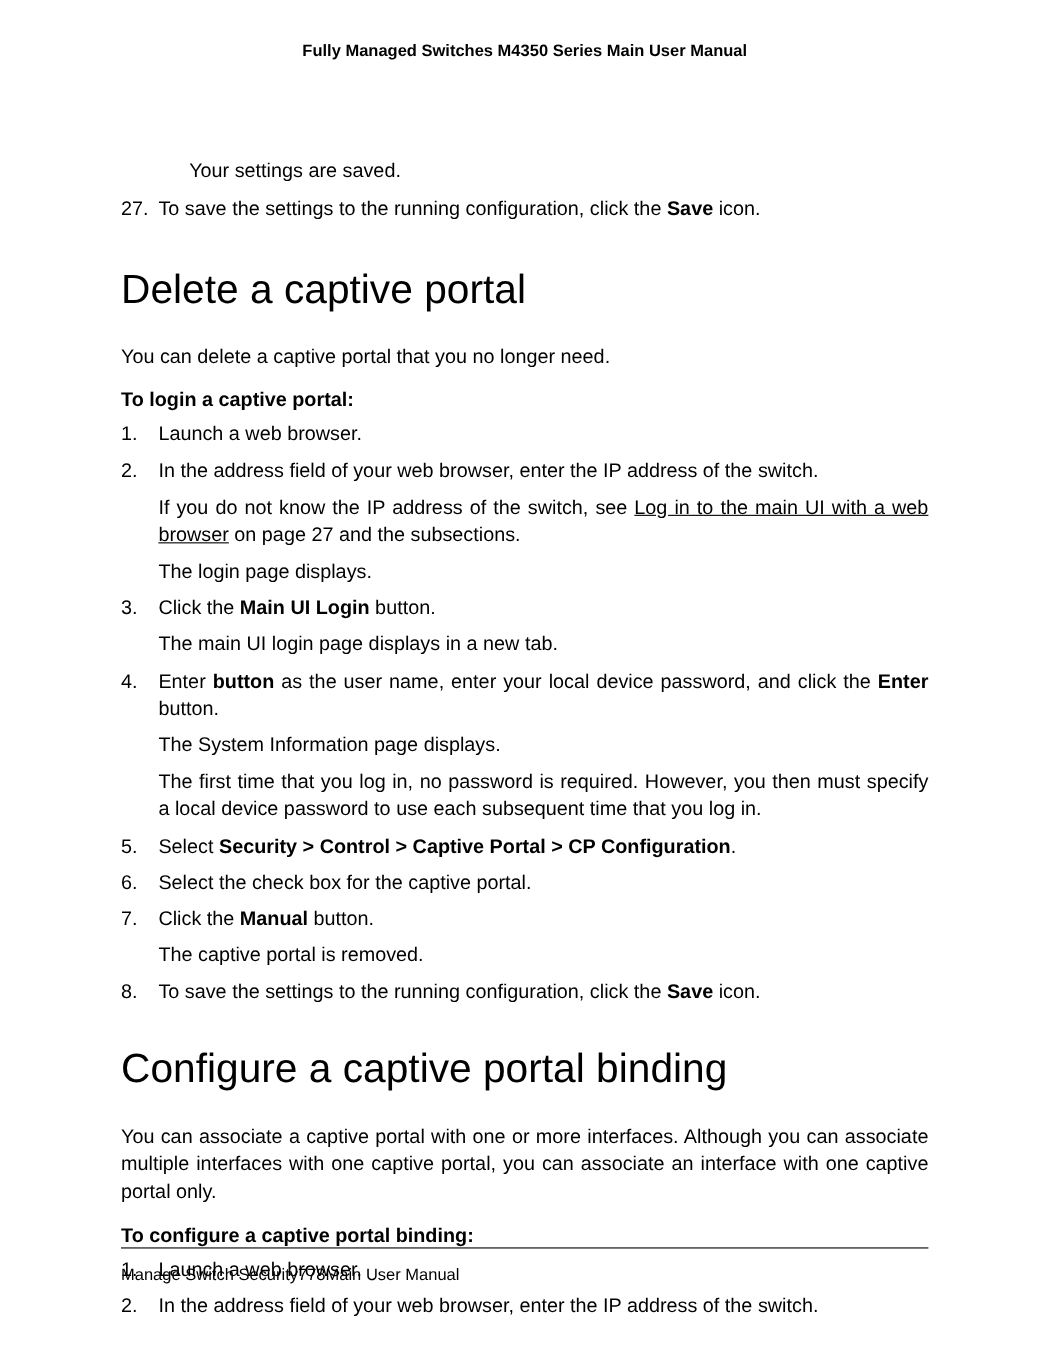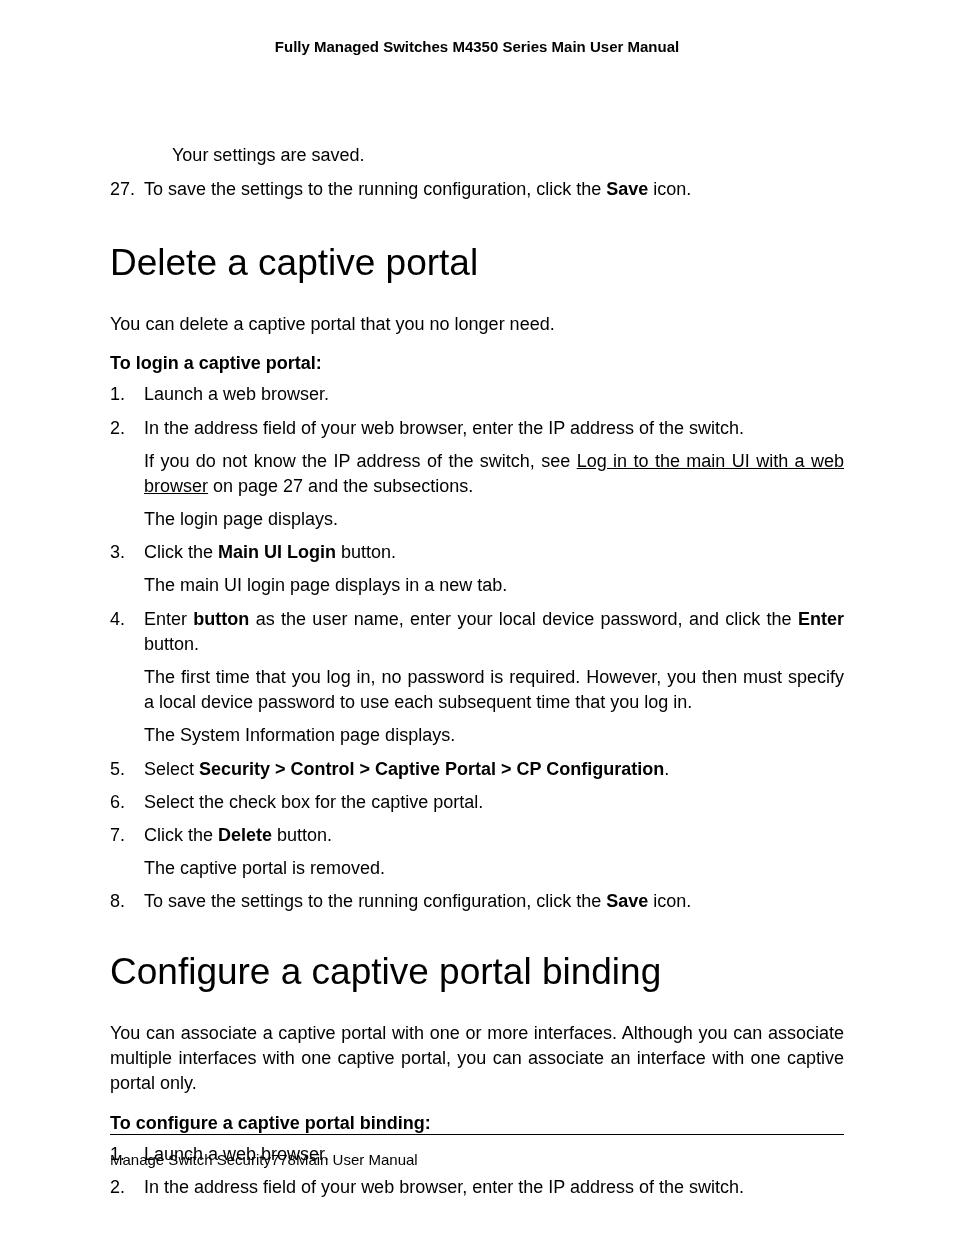--- a/index.html
+++ b/index.html
@@ -141,31 +141,31 @@
         <span>If you do not know the IP address of the switch, see </span><span class="link">Log in to the main UI with a web browser</span><span> on page 27 and the subsections.</span>
       </span>
       <span class="sub">The login page displays.</span>
     </li>
     <li>
       <span>Click the </span><b>Main UI Login</b><span> button.</span>
       <span class="sub">The main UI login page displays in a new tab.</span>
     </li>
     <li>
       <span>Enter </span><b>button</b><span> as the user name, enter your local device password, and click the </span><b>Enter</b><span> button.</span>
+      <span class="sub">The System Information page displays.</span>
       <span class="sub">The first time that you log in, no password is required. However, you then must specify a local device password to use each subsequent time that you log in.</span>
-      <span class="sub">The System Information page displays.</span>
     </li>
     <li>
       <span>Select </span><b>Security &gt; Control &gt; Captive Portal &gt; CP Configuration</b><span>.</span>
     </li>
     <li>
       <span>Select the check box for the captive portal.</span>
     </li>
     <li>
-      <span>Click the </span><b>Delete</b><span> button.</span>
+      <span>Click the </span><b>Manual</b><span> button.</span>
       <span class="sub">The captive portal is removed.</span>
     </li>
     <li>
       <span>To save the settings to the running configuration, click the </span><b>Save</b><span> icon.</span>
     </li>
   </ol>
 
   <h1 class="section" style="margin-top:36px;">Configure a captive portal binding</h1>
 
   <div class="intro">You can associate a captive portal with one or more interfaces. Although you can associate multiple interfaces with one captive portal, you can associate an interface with one captive portal only.</div>

